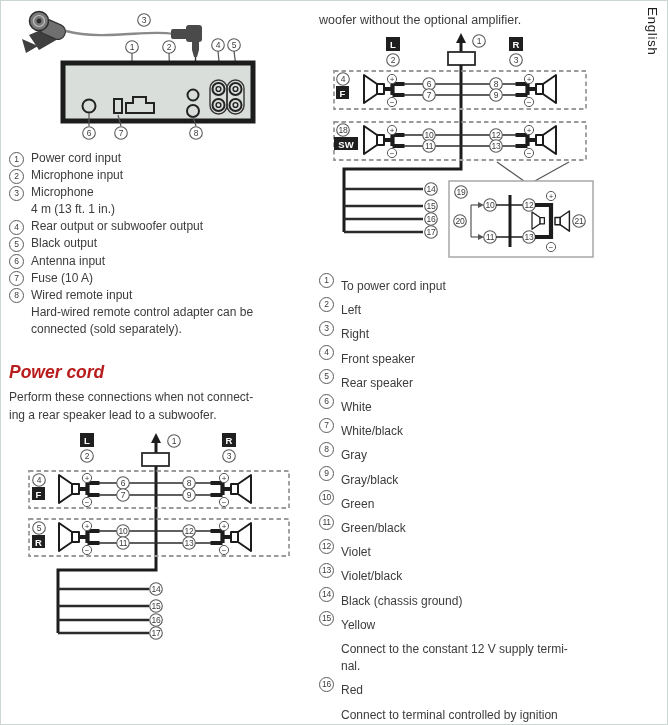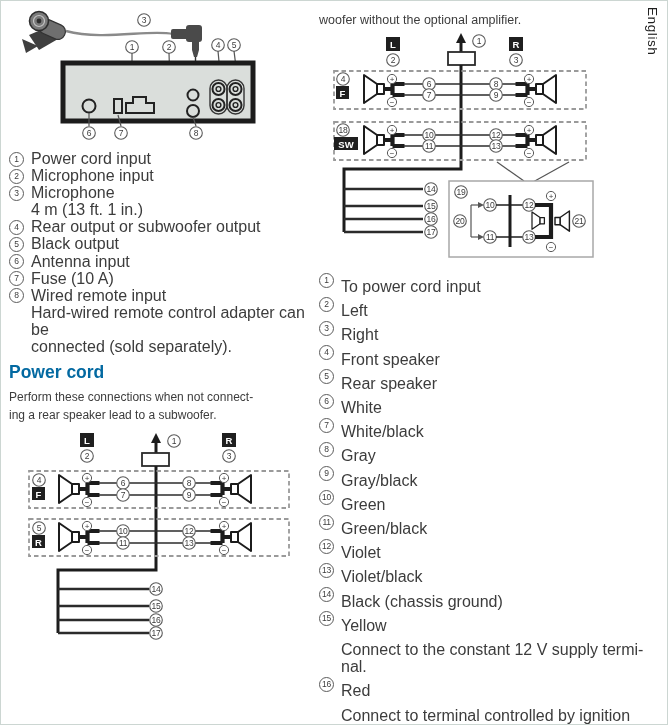--- a/index.html
+++ b/index.html
@@ -17,23 +17,23 @@
   .list{position:absolute;}
   .list-left{left:8px;top:149px;width:302px;}
   .list-right{left:318px;top:270px;width:325px;}
   .li{display:flex;align-items:flex-start;gap:7px;margin:0;}
   .cnum{
     flex:0 0 auto;width:13px;height:13px;margin-top:1.5px;
     border:1px solid #5c5c5c;border-radius:50%;
     font-size:8.5px;line-height:13px;text-align:center;letter-spacing:-.3px;color:#3c3c3c;
   }
   .li-body{min-width:0;}
-  .li-text,.li-sub{font-size:16px;line-height:17.1px;white-space:pre-line;color:#3c3c3c;}
+  .li-text,.li-sub{font-size:12px;line-height:17.1px;white-space:pre-line;color:#3c3c3c;}
   .list-right .li-text,.list-right .li-sub{line-height:17.2px;margin-top:7px;}
-  .section-title{position:absolute;left:8px;top:346px;font-size:17.5px;font-weight:bold;color:#0369a1;}
+  .section-title{position:absolute;left:8px;top:346px;font-size:17.5px;font-weight:bold;color:#b91c1c;font-style:italic;}
   .section-intro{position:absolute;left:8px;top:376px;width:300px;font-size:12px;line-height:17.5px;white-space:pre-line;}
   
   svg{position:absolute;overflow:visible;}
   svg text{font-family:"Liberation Sans",sans-serif;fill:#3c3c3c;}
   .co circle{fill:#fff;stroke:#5a5a5a;stroke-width:1.1;}
   .co text{font-size:8.5px;text-anchor:middle;dominant-baseline:central;letter-spacing:-.3px;}
   .pm circle{fill:#fff;stroke:#5a5a5a;stroke-width:1;}
   .pm text{font-size:8px;text-anchor:middle;dominant-baseline:central;}
   .blab rect{fill:#1f1f1f;}
   .blab text{fill:#fff;font-size:9.5px;font-weight:bold;text-anchor:middle;dominant-baseline:central;}

